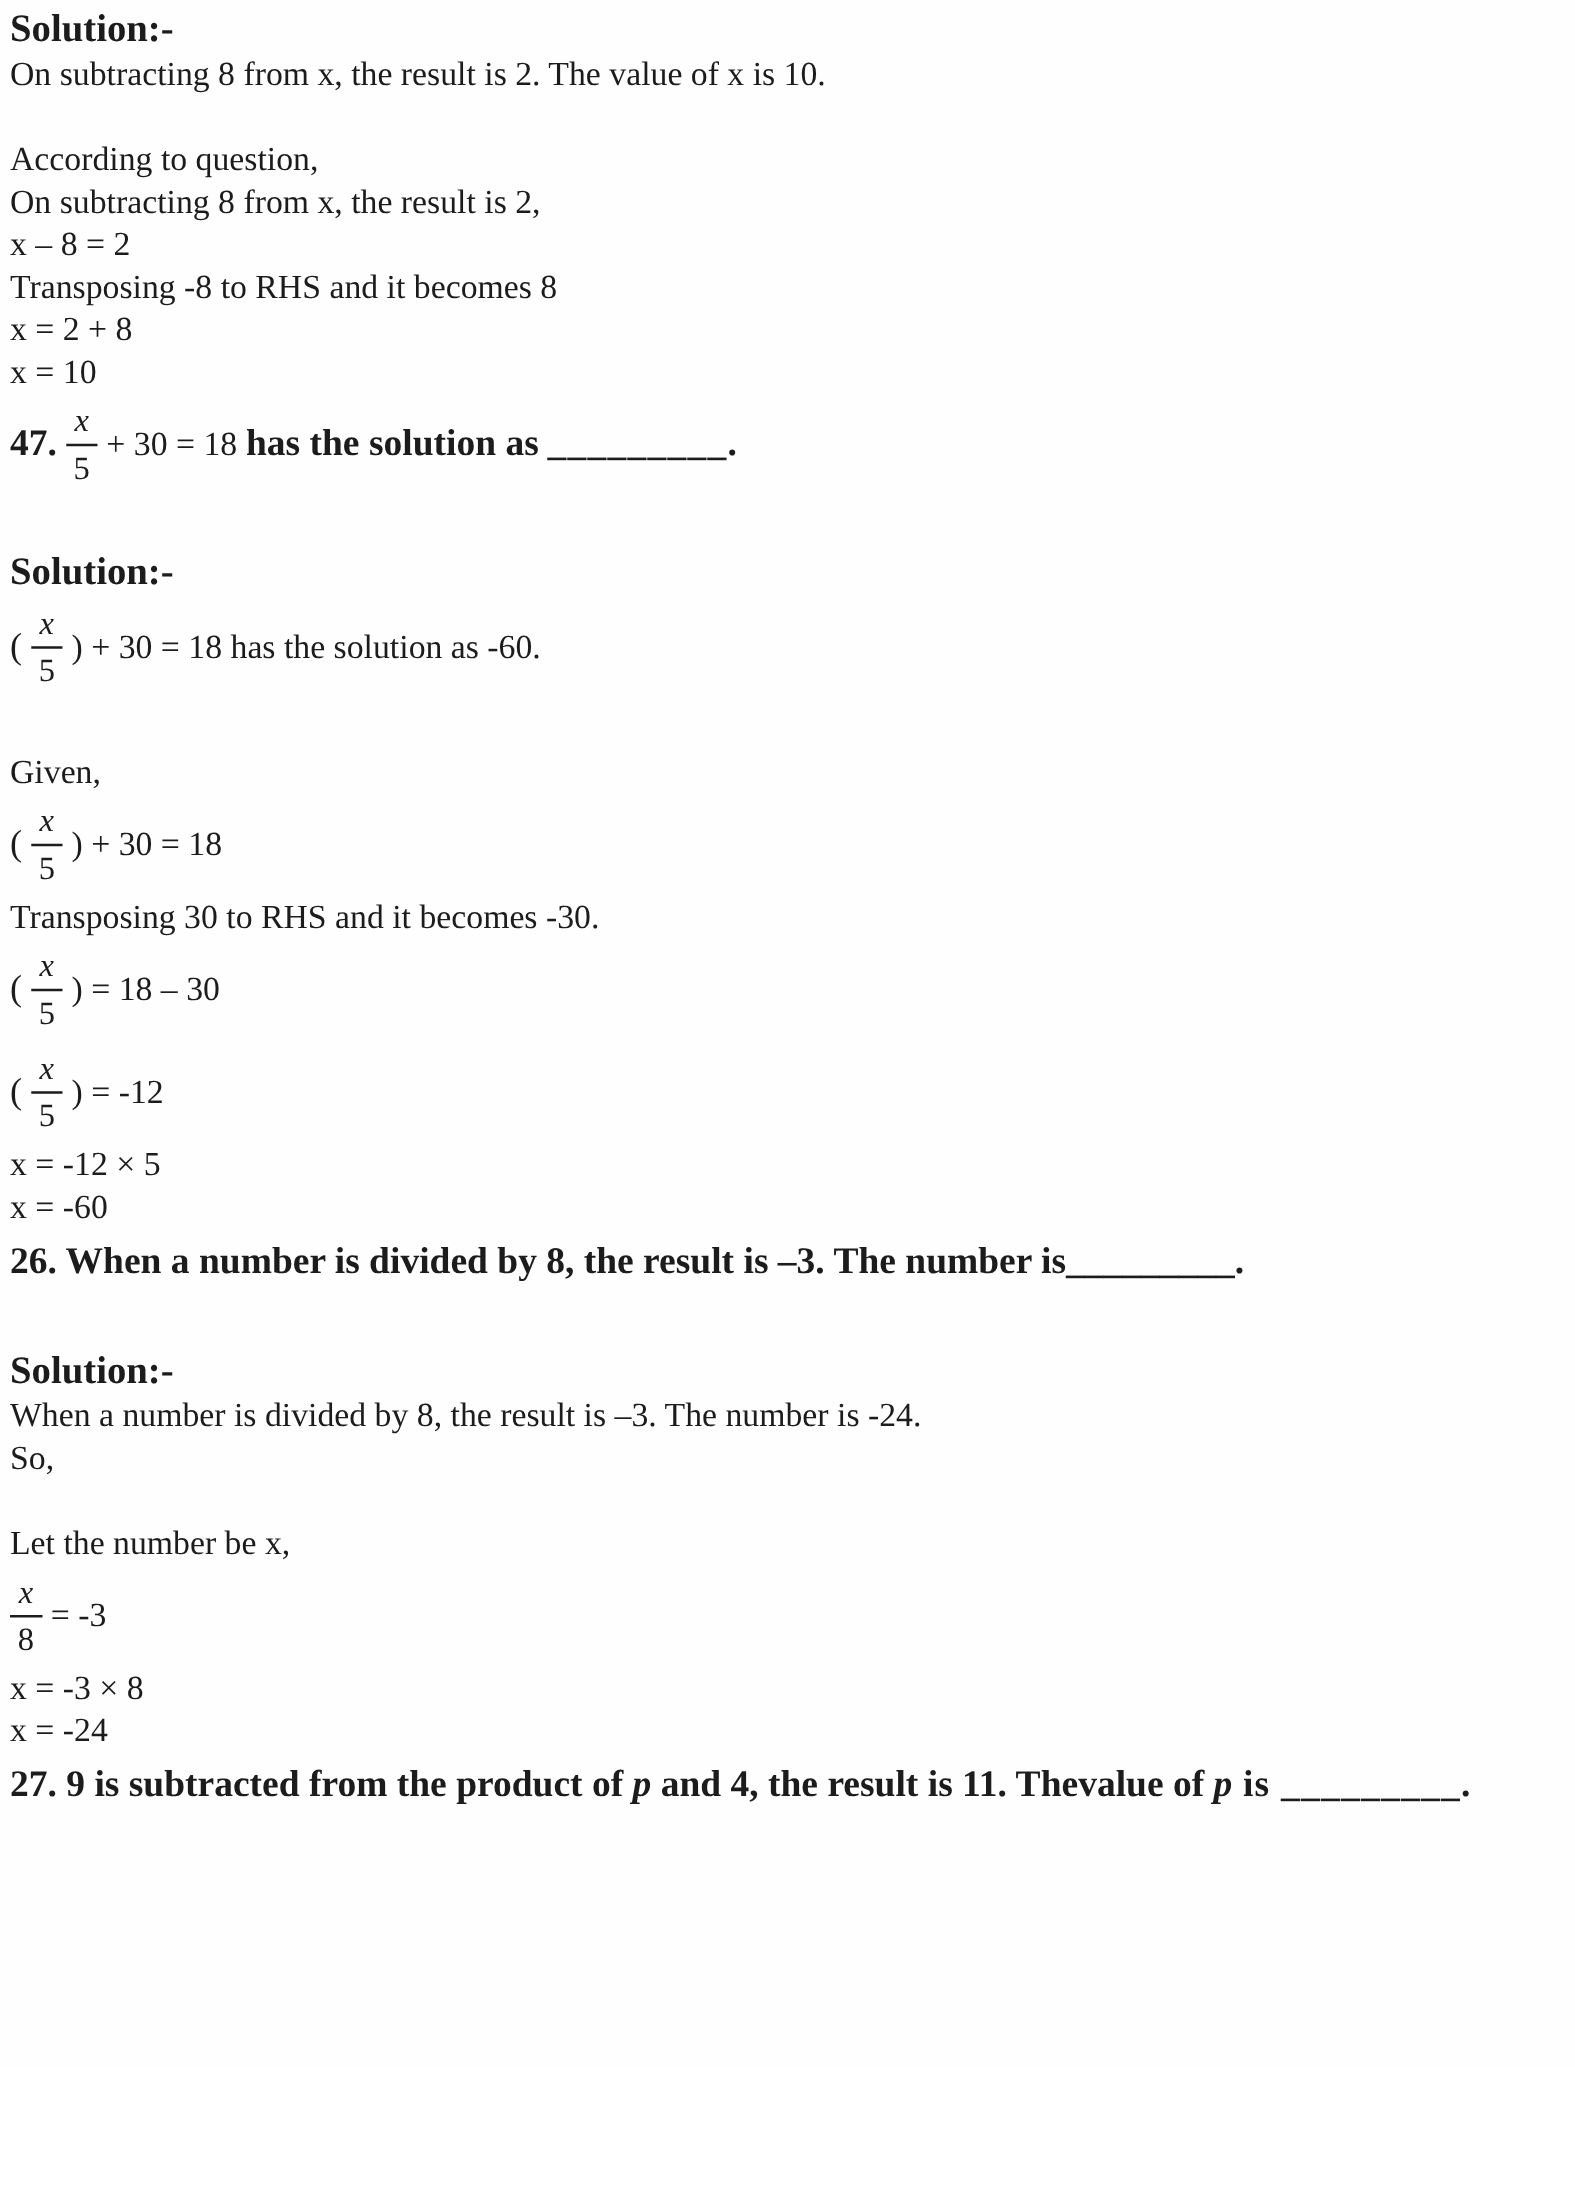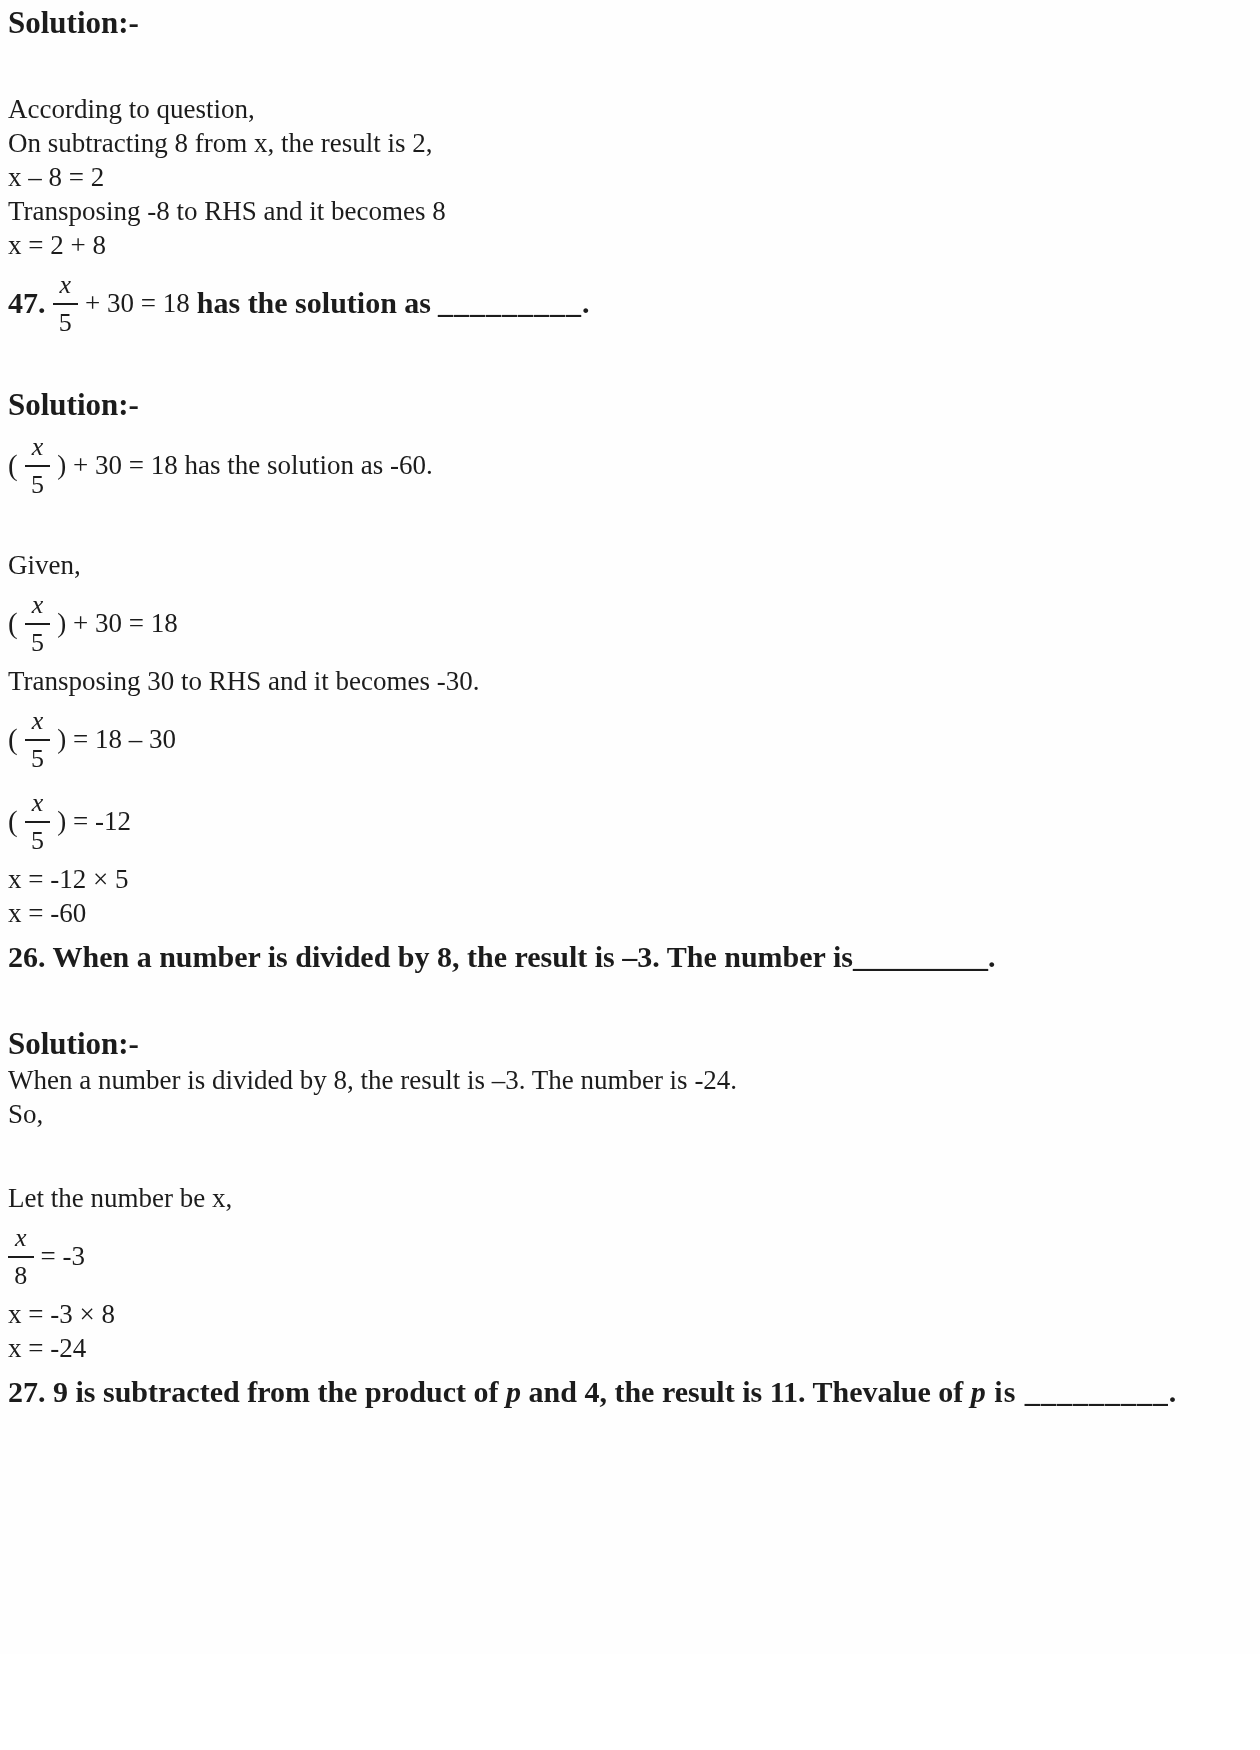--- a/index.html
+++ b/index.html
@@ -23,21 +23,21 @@
     font-size: 31px;
     font-weight: bold;
     line-height: 38px;
     margin: 0;
   }
   .body-line {
     font-size: 27px;
     line-height: 34px;
     margin: 0;
   }
-  .gap-sm { margin-top: 50px; }
+  .gap-sm { margin-top: 34px; }
   .gap-md { margin-top: 42px; }
   .gap-lg { margin-top: 52px; }
   .qtitle {
     font-size: 30px;
     font-weight: bold;
     line-height: 53px;
     text-align: justify;
     margin: 0;
   }
   .eq-flex {
@@ -69,26 +69,28 @@
   .paren { font-size: 29px; }
   .it { font-style: italic; }
   .blank-text { letter-spacing: 1px; text-align: center; }
 </style>
 </head>
 <body>
 
 <div class="page">
 
   <h2 class="heading">Solution:-</h2>
+  <p class="body-line">On subtracting 8 from x, the result is 2. The value of x is 10.</p>
 
   <p class="body-line gap-sm">According to question,</p>
   <p class="body-line">On subtracting 8 from x, the result is 2,</p>
   <p class="body-line">x – 8 = 2</p>
   <p class="body-line">Transposing -8 to RHS and it becomes 8</p>
   <p class="body-line">x = 2 + 8</p>
+  <p class="body-line">x = 10</p>
 
   <div class="eq-flex gap-md">
     <span class="bold">47.</span>
     <span class="frac">
         <span class="num">x</span>
         <span class="den">5</span>
       </span>
     <span>+ 30 = 18</span>
     <span class="bold">has the solution as</span>
     <span class="bold blank-text">_________.</span>

